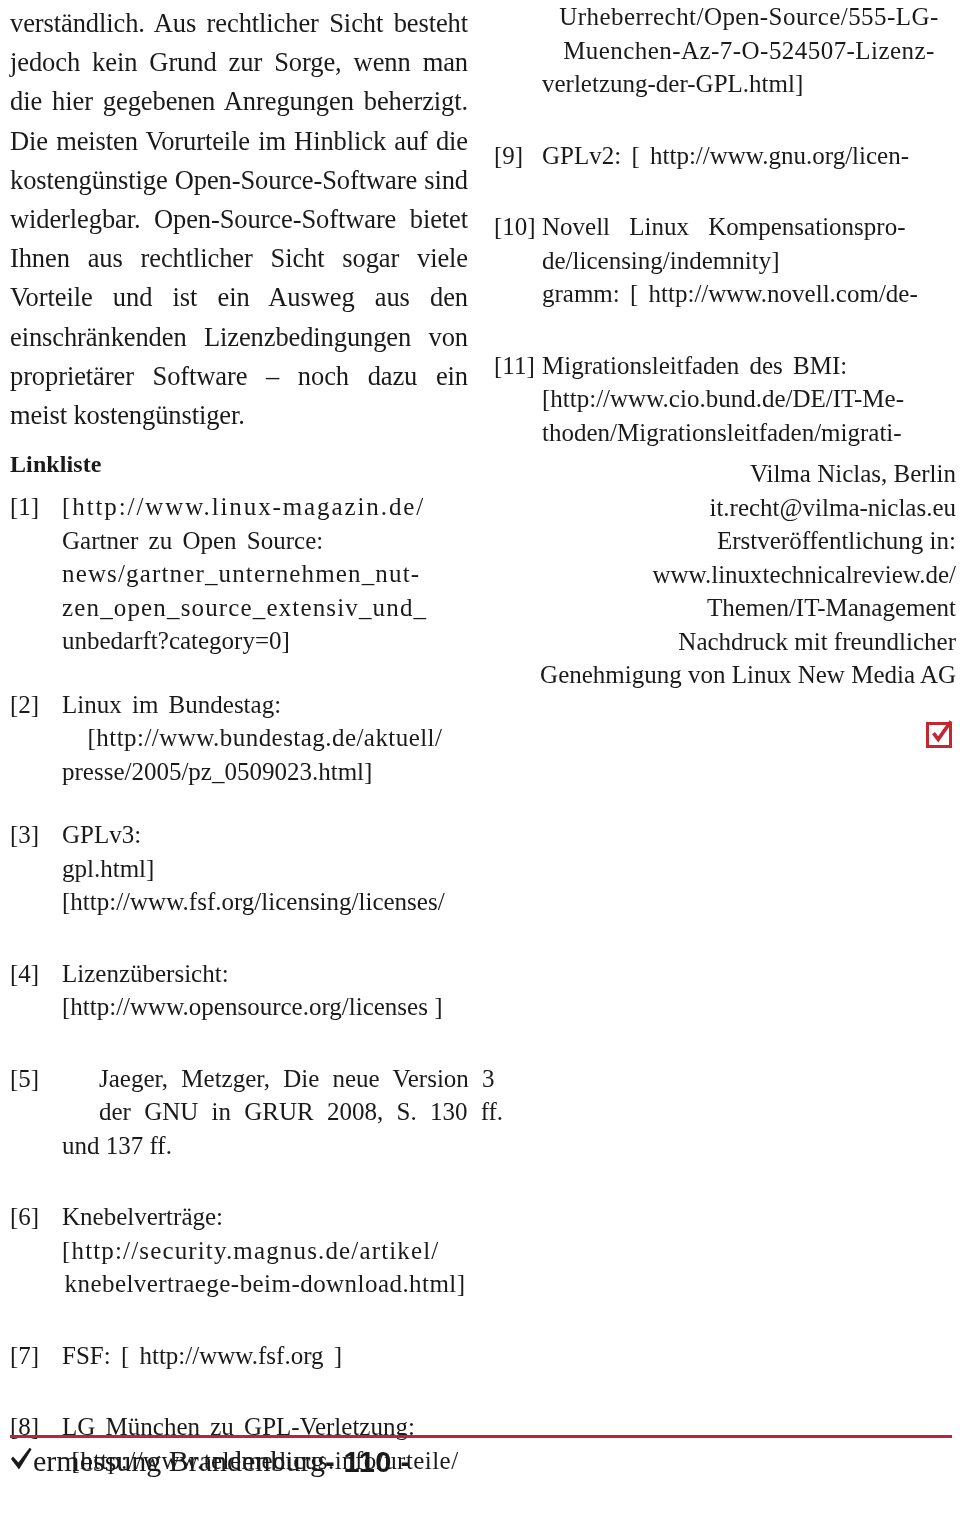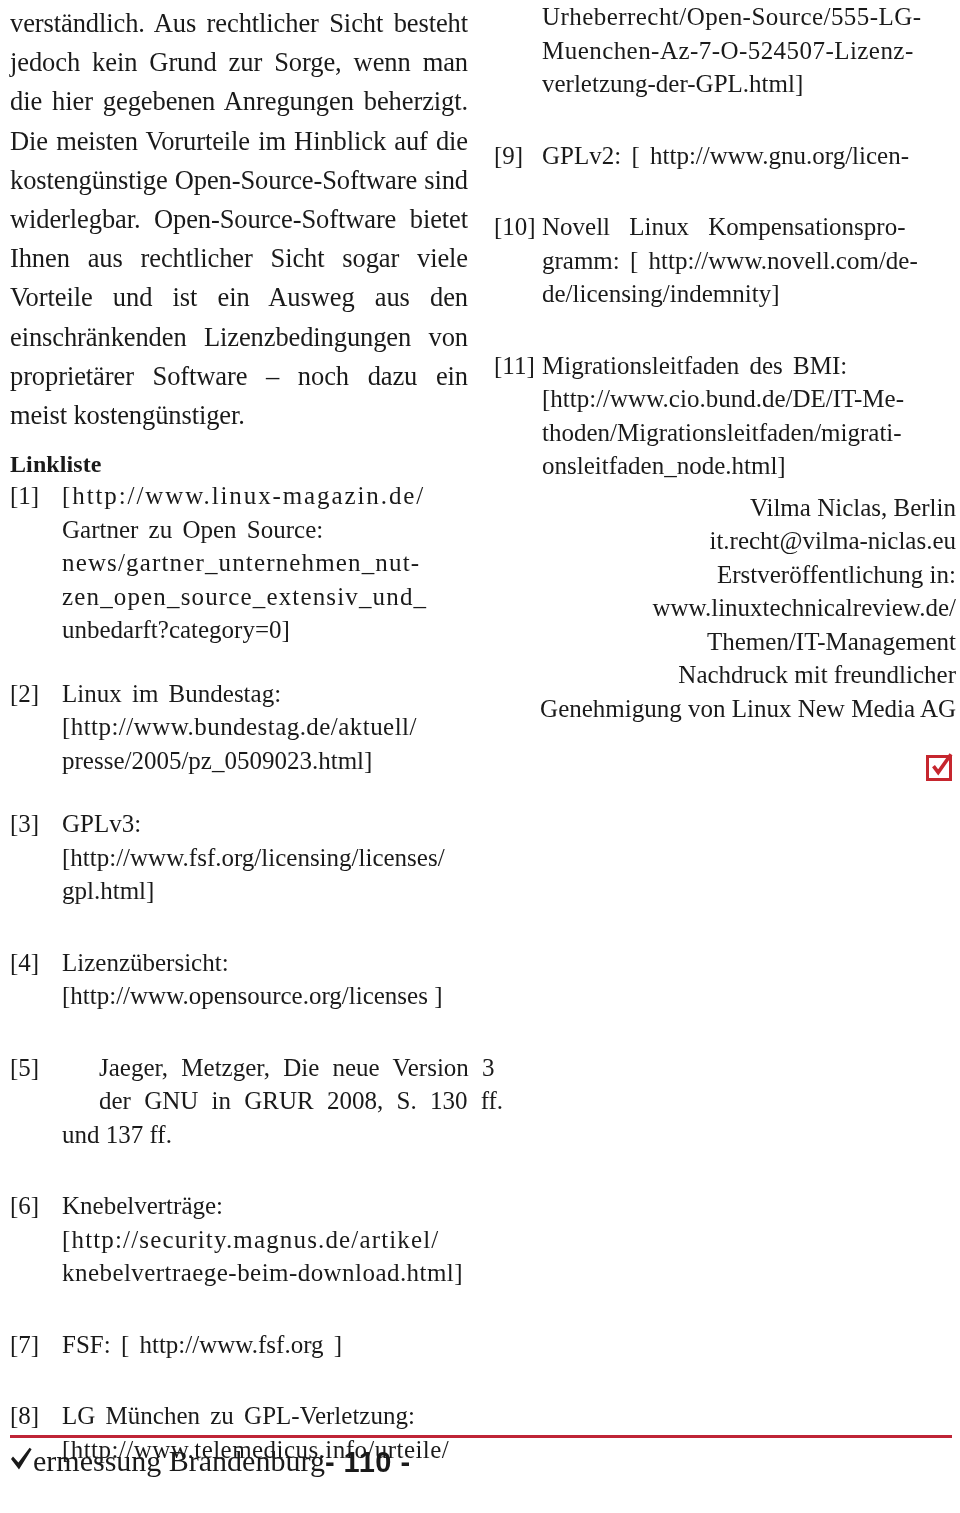--- a/index.html
+++ b/index.html
@@ -40,21 +40,21 @@
     margin: 0;
     padding-top: 4px;
     letter-spacing: -0.1px;
   }
 
   
   .sec-head {
     font-size: 24px;
     font-weight: bold;
     line-height: 30px;
-    margin: 14px 0 0 0;
+    margin: 14px 0 11px 0;
     letter-spacing: 0.1px;
   }
 
   
   .ref-list {
     margin: 0;
     padding: 0;
     list-style: none;
   }
   .ref {
@@ -73,21 +73,21 @@
   .ref .lines {
     display: block;
   }
   .ref .ln {
     display: block;
     white-space: nowrap;
   }
   
   .ln.track-wide { letter-spacing: 1.9px; }
   .ln.track-mid  { letter-spacing: 1.15px; }
-  .ln.track-sm   { letter-spacing: 0.45px; }
+  .ln.track-sm   { letter-spacing: 0.45px; text-align: center; }
   
   .ln.ws-lg { word-spacing: 13px; }
   .ln.ws-md { word-spacing: 7px; margin-left: 37px; }
   .ln.ws-sm { word-spacing: 4px; }
 
   .ref.gap-big { margin-bottom: 30px; }
   .ref.gap-xl  { margin-bottom: 38px; }
 
   
   .ref.tight { padding-left: 48px; }
@@ -215,22 +215,22 @@
           <span class="ln ws-sm">Linux im Bundestag:</span>
           <span class="ln track-sm">[http://www.bundestag.de/aktuell/</span>
           <span class="ln">presse/2005/pz_0509023.html]</span>
         </span>
       </li>
 
       <li class="ref gap-xl">
         <span class="tag">[3]</span>
         <span class="lines">
           <span class="ln">GPLv3:</span>
+          <span class="ln">gpl.html]</span>
           <span class="ln">[http://www.fsf.org/licensing/licenses/</span>
-          <span class="ln">gpl.html]</span>
         </span>
       </li>
 
       <li class="ref gap-xl">
         <span class="tag">[4]</span>
         <span class="lines">
           <span class="ln ws-sm">Lizenzübersicht:</span>
           <span class="ln">[http://www.opensource.org/licenses ]</span>
         </span>
       </li>
@@ -285,32 +285,31 @@
         <span class="tag">[9]</span>
         <span class="lines">
           <span class="ln ws-sm">GPLv2: [ http://www.gnu.org/licen-</span>
         </span>
       </li>
 
       <li class="ref gap-xl tight">
         <span class="tag">[10]</span>
         <span class="lines">
           <span class="ln ws-lg">Novell Linux Kompensationspro-</span>
+          <span class="ln">de/licensing/indemnity]</span>
           <span class="ln ws-sm">gramm: [ http://www.novell.com/de-</span>
-          <span class="ln">de/licensing/indemnity]</span>
         </span>
       </li>
 
       <li class="ref tight">
         <span class="tag">[11]</span>
         <span class="lines">
           <span class="ln ws-sm">Migrationsleitfaden des BMI:</span>
           <span class="ln">[http://www.cio.bund.de/DE/IT-Me-</span>
           <span class="ln">thoden/Migrationsleitfaden/migrati-</span>
-          <span class="ln">onsleitfaden_node.html]</span>
         </span>
       </li>
 
     </ul>
 
     <div class="colophon">
       <span class="ln">Vilma Niclas, Berlin</span>
       <span class="ln">it.recht@vilma-niclas.eu</span>
       <span class="ln">Erstveröffentlichung in:</span>
       <span class="ln">www.linuxtechnicalreview.de/</span>

